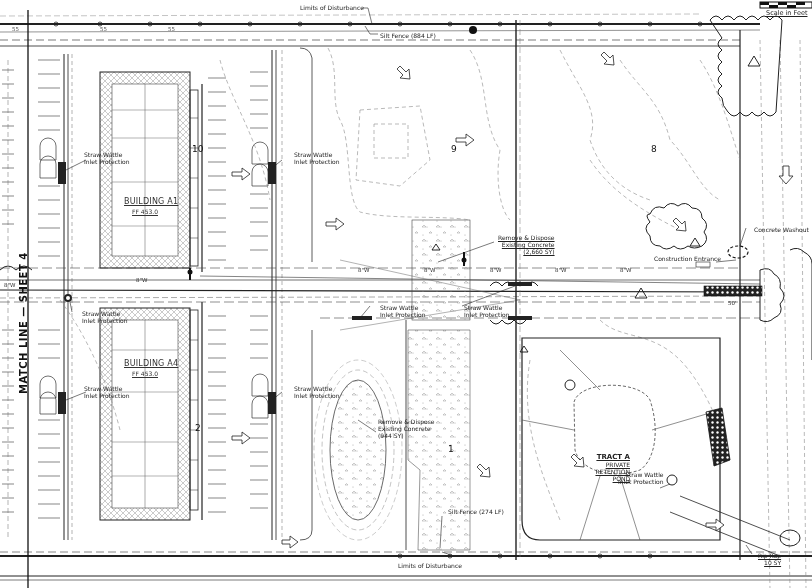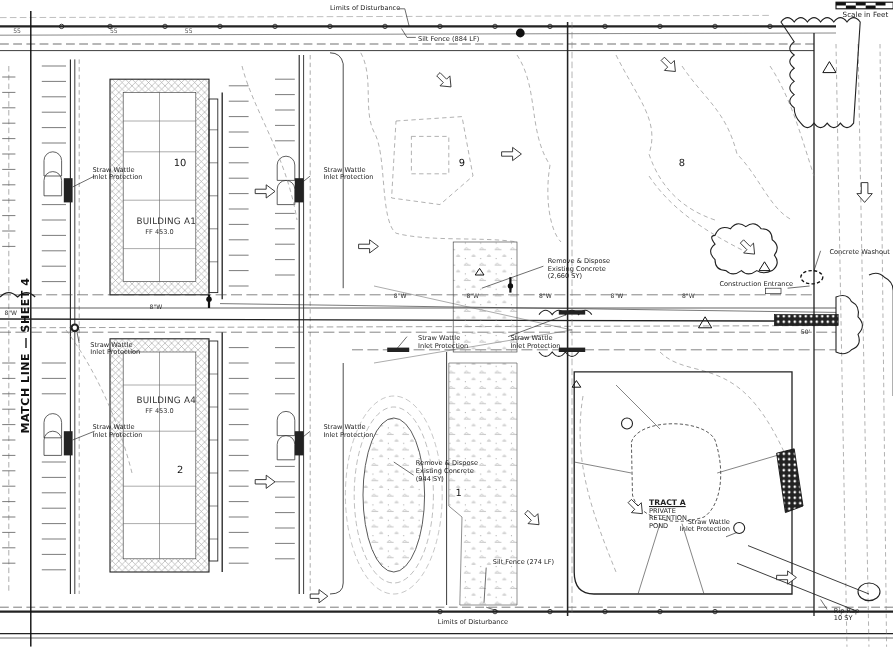--- a/index.html
+++ b/index.html
@@ -1,22 +1,22 @@
 <!DOCTYPE html>
 <html><head>
   <meta charset="utf-8">
   <style>
     html, body { margin: 0; padding: 0; background: #ffffff; }
     body { width: 812px; height: 588px; overflow: hidden; position: relative; font-family: "DejaVu Sans", sans-serif; }
     #sheet { position: absolute; left: 0; top: 0; width: 812px; height: 588px; }
     .lbl { position: absolute; font-family: "DejaVu Sans", sans-serif; font-size: 6px; color: #222; line-height: 7px; white-space: nowrap; }
-    .lbl.c { text-align: left; }
+    .lbl.c { text-align: right; text-decoration: underline; }
     .bldg { font-size: 8px; color: #333; letter-spacing: 0.2px; }
     .ff { font-size: 6px; color: #333; }
-    .lot { font-size: 9px; color: #111; }
+    .lot { font-size: 9px; color: #111; margin-left: 34px; }
     .match { position: absolute; left: 18px; top: 394px; transform: rotate(-90deg); transform-origin: left top; font-size: 10px; font-weight: bold; color: #111; letter-spacing: 0.5px; white-space: nowrap; }
     .tract-title { font-size: 7px; font-weight: bold; text-decoration: underline; }
     .tract-sub { font-size: 6px; }
     .pipe { font-size: 5.5px; color: #333; }
   </style>
 </head>
 <body>
 
 <svg id="sheet" width="812" height="588" viewBox="0 0 812 588" xmlns="http://www.w3.org/2000/svg">
   <defs>
@@ -384,21 +384,21 @@
     <rect x="463" y="252" width="2" height="14"></rect>
   </g>
   <g fill="#111">
     <circle cx="190" cy="272" r="2.5"></circle>
     <rect x="189" y="268" width="2" height="12"></rect>
   </g>
 </svg>
 
 <div class="lbl" style="left:300px;top:4px;">Limits of Disturbance</div>
 <div class="lbl" style="left:380px;top:32px;">Silt Fence (884 LF)</div>
-<div class="lbl" style="left:766px;top:10px;font-size:6.5px;">Scale in Feet</div>
+<div class="lbl" style="left:766px;top:10px;font-size:6.5px;text-decoration:underline;">Scale in Feet</div>
 
 <div class="match">MATCH LINE — SHEET 4</div>
 
 <div class="lbl" style="left:84px;top:151px;"><span>Straw Wattle</span><br><span>Inlet Protection</span></div>
 <div class="lbl" style="left:294px;top:151px;"><span>Straw Wattle</span><br><span>Inlet Protection</span></div>
 <div class="lbl" style="left:82px;top:310px;"><span>Straw Wattle</span><br><span>Inlet Protection</span></div>
 <div class="lbl" style="left:84px;top:385px;"><span>Straw Wattle</span><br><span>Inlet Protection</span></div>
 <div class="lbl" style="left:294px;top:385px;"><span>Straw Wattle</span><br><span>Inlet Protection</span></div>
 <div class="lbl" style="left:380px;top:304px;"><span>Straw Wattle</span><br><span>Inlet Protection</span></div>
 <div class="lbl" style="left:464px;top:304px;"><span>Straw Wattle</span><br><span>Inlet Protection</span></div>

